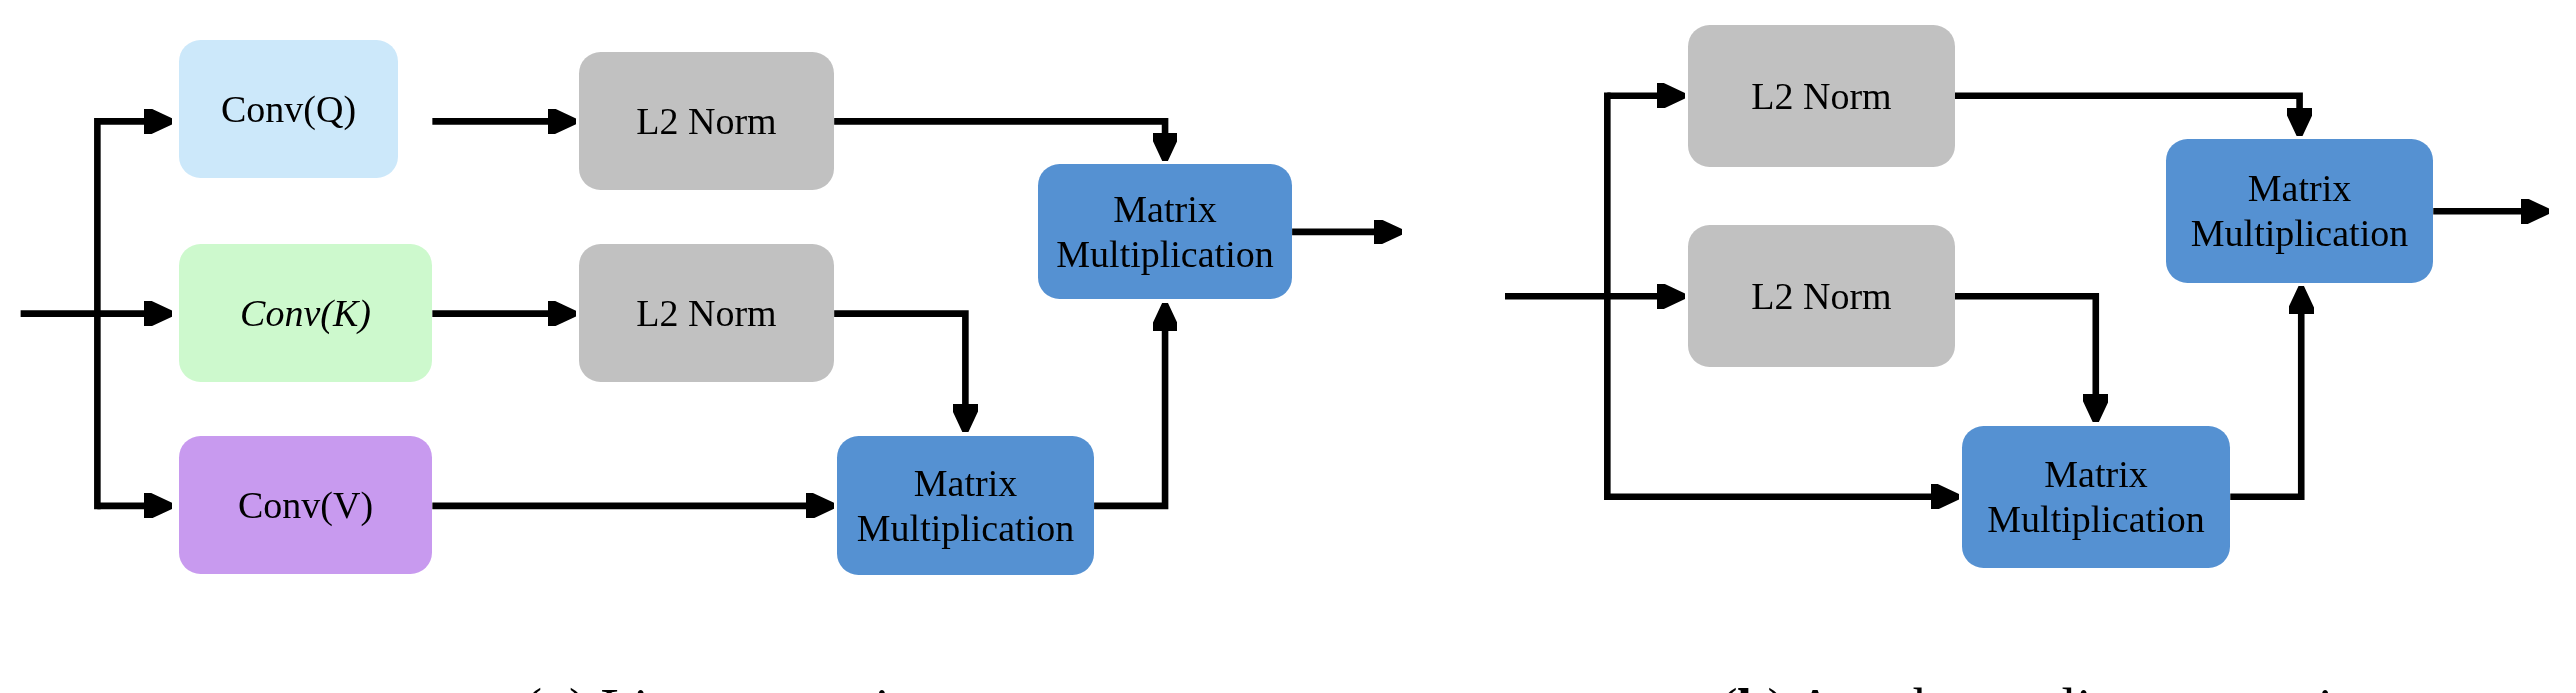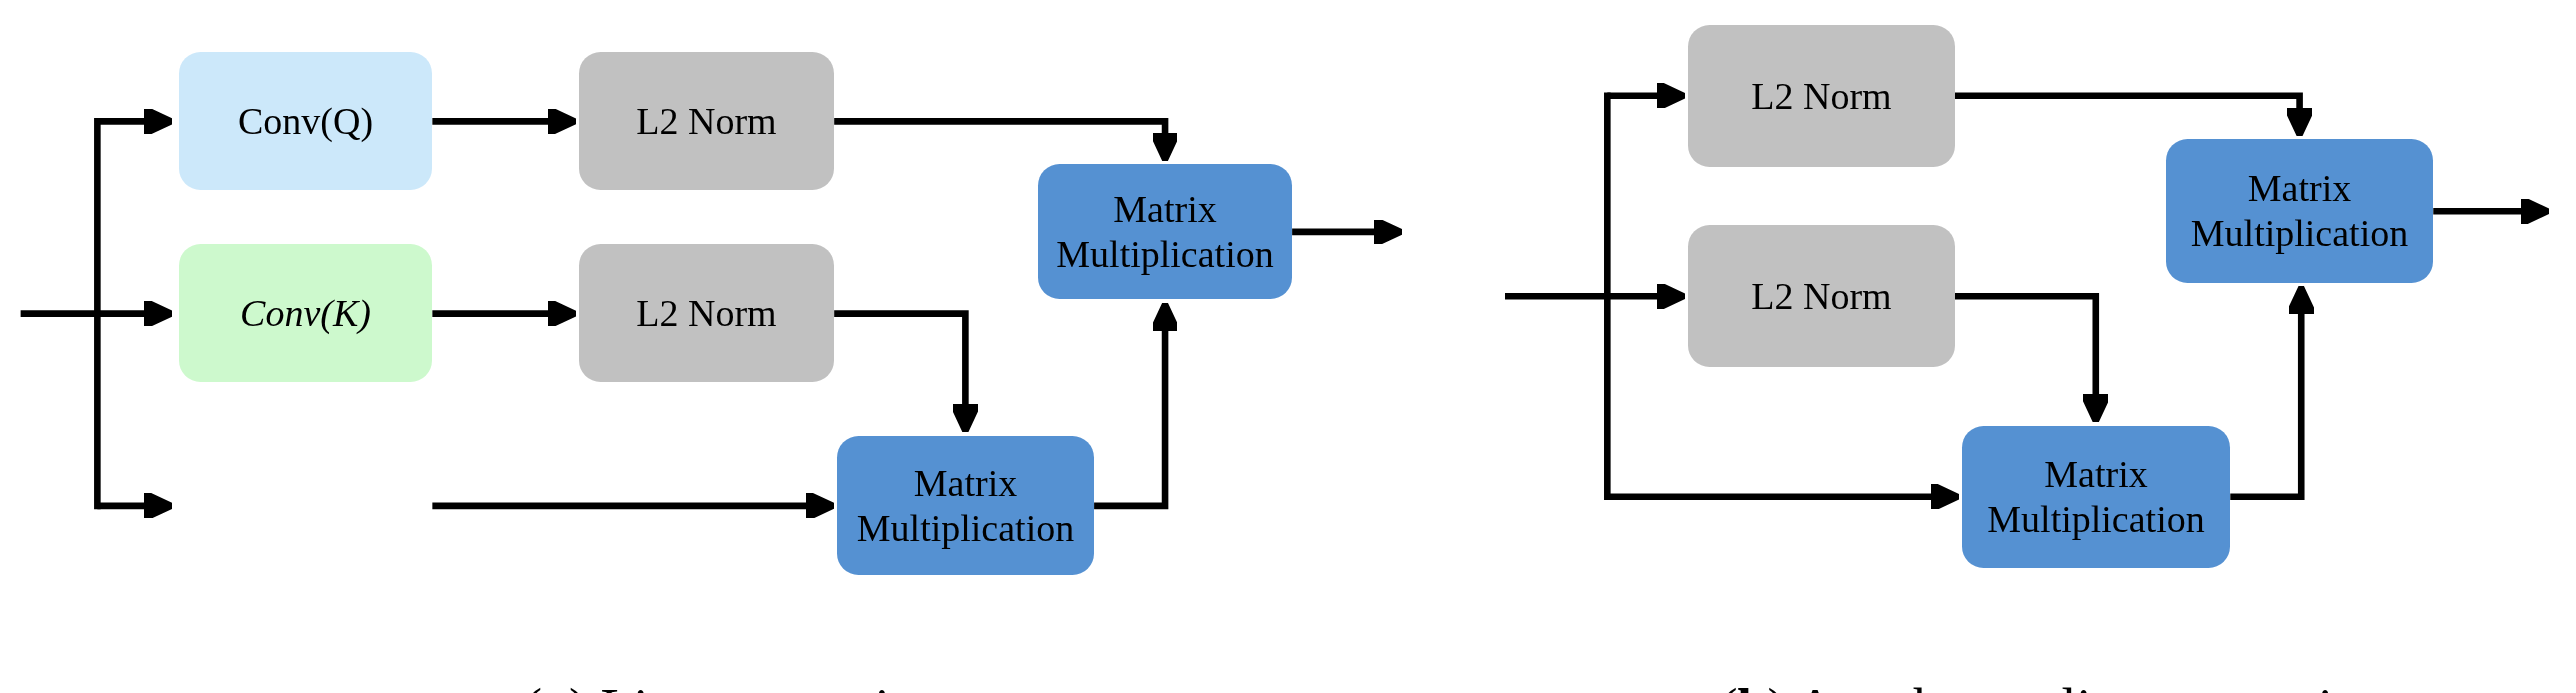--- a/index.html
+++ b/index.html
@@ -41,21 +41,21 @@
     text-align:center;
     white-space:nowrap;
   }
   .node.conv-q{background:var(--conv-q-fill);}
   .node.conv-k{background:var(--conv-k-fill);font-style:italic;}
   .node.conv-v{background:var(--conv-v-fill);}
   .node.l2{background:var(--l2-norm-fill);}
   .node.mm{background:var(--matmul-fill);justify-content:center;}
 
   
-  .a-conv-q{left:179px;top:52px;width:253px;height:138px;}
+  .a-conv-q{left:179px;top:40px;width:219px;height:138px;}
   .a-conv-k{left:179px;top:244px;width:253px;height:138px;}
   .a-conv-v{left:179px;top:436px;width:253px;height:138px;}
   .a-l2-q{left:579px;top:52px;width:255px;height:138px;}
   .a-l2-k{left:579px;top:244px;width:255px;height:138px;}
   .a-mm-kv{left:837px;top:436px;width:257px;height:139px;}
   .a-mm-qk{left:1038px;top:164px;width:254px;height:135px;}
 
   
   .b-l2-top{left:1688px;top:25px;width:267px;height:142px;}
   .b-l2-bot{left:1688px;top:225px;width:267px;height:142px;}
@@ -109,20 +109,23 @@
     <path d="M2703,602 H2789 V351" marker-end="url(#arrow)"></path>
     <path d="M2949,256 H3085" marker-end="url(#arrow)"></path>
   </svg>
 
   <div class="node conv-q a-conv-q">
     <span>Conv(Q)</span>
   </div>
   <div class="node conv-k a-conv-k">
     <span>Conv(K)</span>
   </div>
+  <div class="node conv-v a-conv-v">
+    <span>Conv(V)</span>
+  </div>
   <div class="node l2 a-l2-q">
     <span>L2 Norm</span>
   </div>
   <div class="node l2 a-l2-k">
     <span>L2 Norm</span>
   </div>
   <div class="node mm a-mm-kv">
     <span>Matrix</span>
     <span>Multiplication</span>
   </div>

